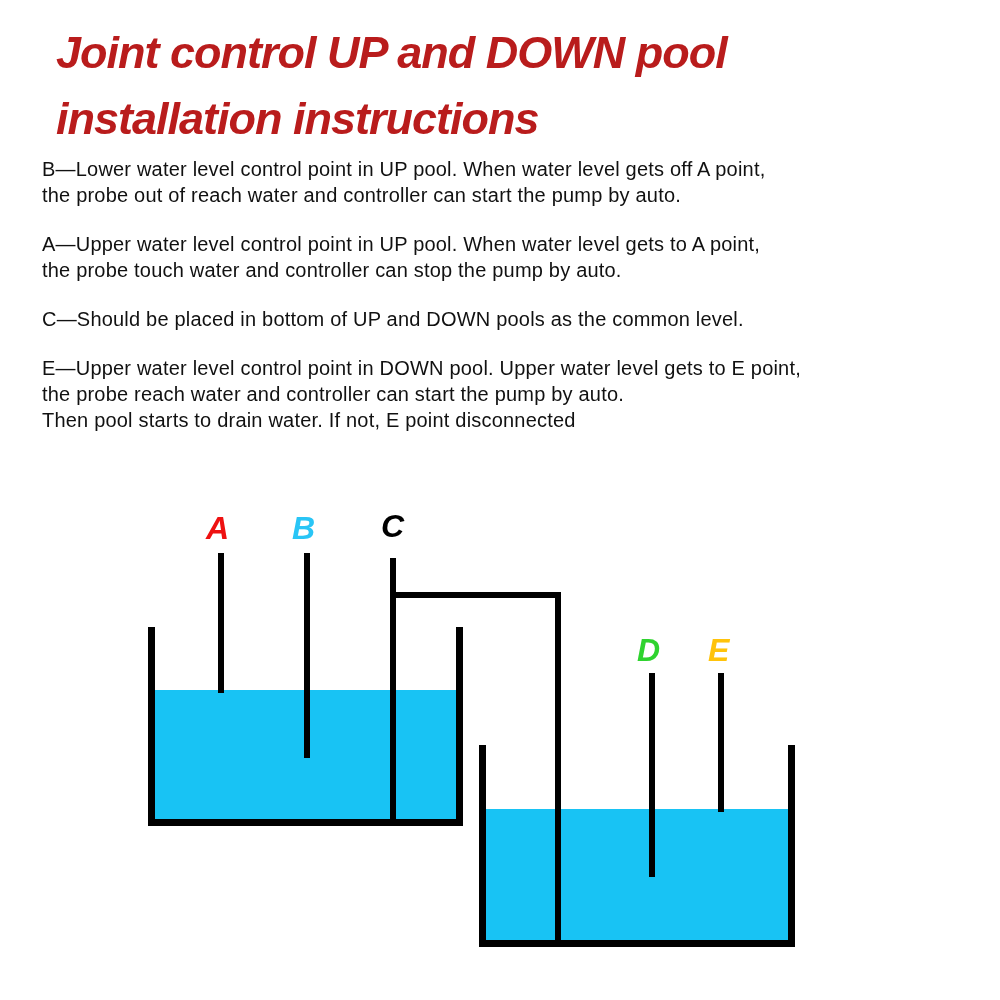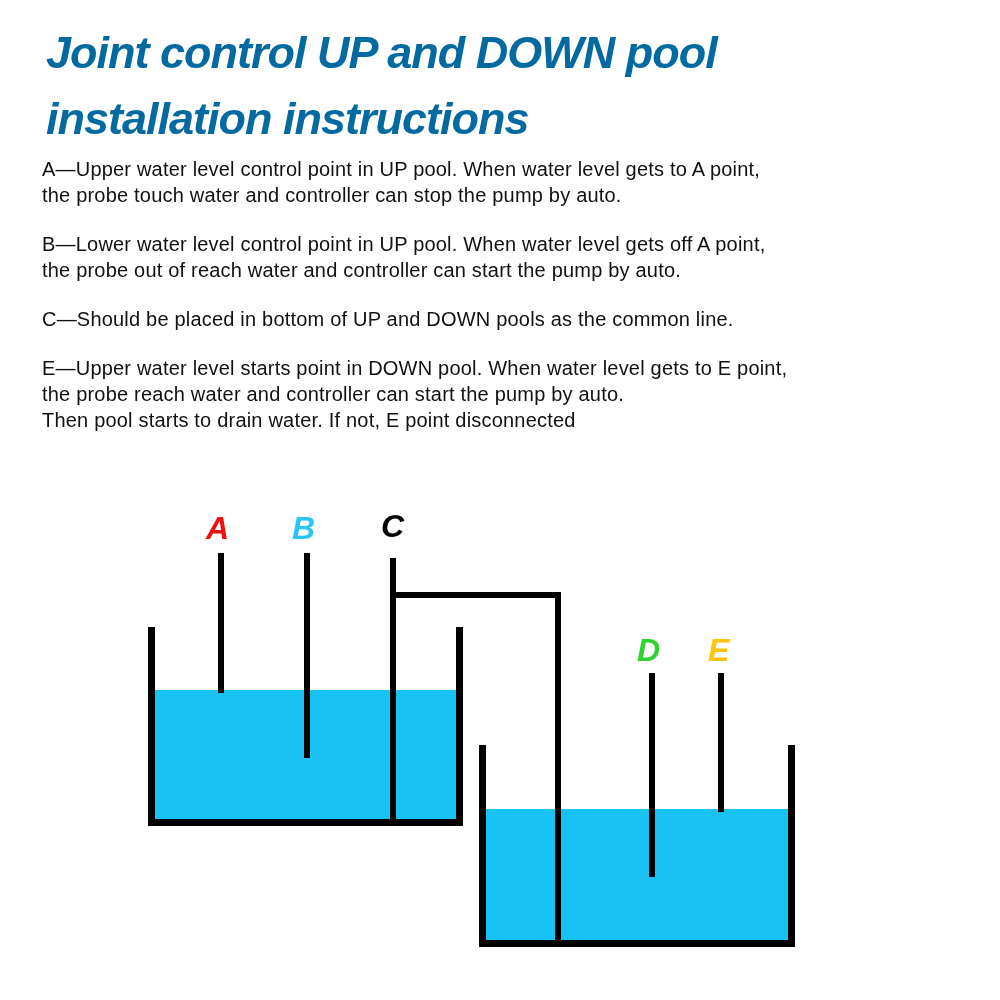--- a/index.html
+++ b/index.html
@@ -9,28 +9,28 @@
     background:#ffffff;
     overflow:hidden;
     font-family:"Liberation Sans", sans-serif;
     color:#000;
   }
   .textblock{
     position:absolute;
     left:42px;top:20px;width:930px;
   }
   h1.title{
-    margin:0 0 4px 4px;
+    margin:0 0 4px 14px;
     font-size:45px;
     line-height:66px;
     font-weight:bold;
     font-style:italic;
     letter-spacing:-1px;
     white-space:pre-line;
-    color:#0369a1;
+    color:#b91c1c;
   }
   p.instr{
     margin:0 0 23px 0;
     font-size:20px;
     line-height:26px;
     letter-spacing:0.2px;
     white-space:pre-line;
     color:#111;
   }
   .diagram{position:absolute;left:0;top:0;width:1000px;height:1000px;}
@@ -45,26 +45,26 @@
   }
 </style>
 </head>
 <body>
 
 <div class="page">
 
   <div class="textblock">
     <h1 class="title">Joint control UP and DOWN pool
 installation instructions</h1>
+    <p class="instr">B—Lower water level control point in UP pool. When water level gets off A point,
+the probe out of reach water and controller can start the pump by auto.</p>
     <p class="instr">A—Upper water level control point in UP pool. When water level gets to A point,
 the probe touch water and controller can stop the pump by auto.</p>
-    <p class="instr">B—Lower water level control point in UP pool. When water level gets off A point,
-the probe out of reach water and controller can start the pump by auto.</p>
-    <p class="instr">C—Should be placed in bottom of UP and DOWN pools as the common line.</p>
-    <p class="instr">E—Upper water level starts point in DOWN pool. When water level gets to E point,
+    <p class="instr">C—Should be placed in bottom of UP and DOWN pools as the common level.</p>
+    <p class="instr">E—Upper water level control point in DOWN pool. Upper water level gets to E point,
 the probe reach water and controller can start the pump by auto.
 Then pool starts to drain water. If not, E point disconnected</p>
   </div>
 
   <div class="diagram">
 
     <span class="plabel" style="left: 206px; top: 512px; color: rgb(238, 17, 17);">A</span>
     <span class="plabel" style="left: 292px; top: 512px; color: rgb(41, 197, 246);">B</span>
     <span class="plabel" style="left: 381px; top: 510px; color: rgb(0, 0, 0);">C</span>
     <span class="plabel" style="left: 637px; top: 634px; color: rgb(47, 211, 47);">D</span>

